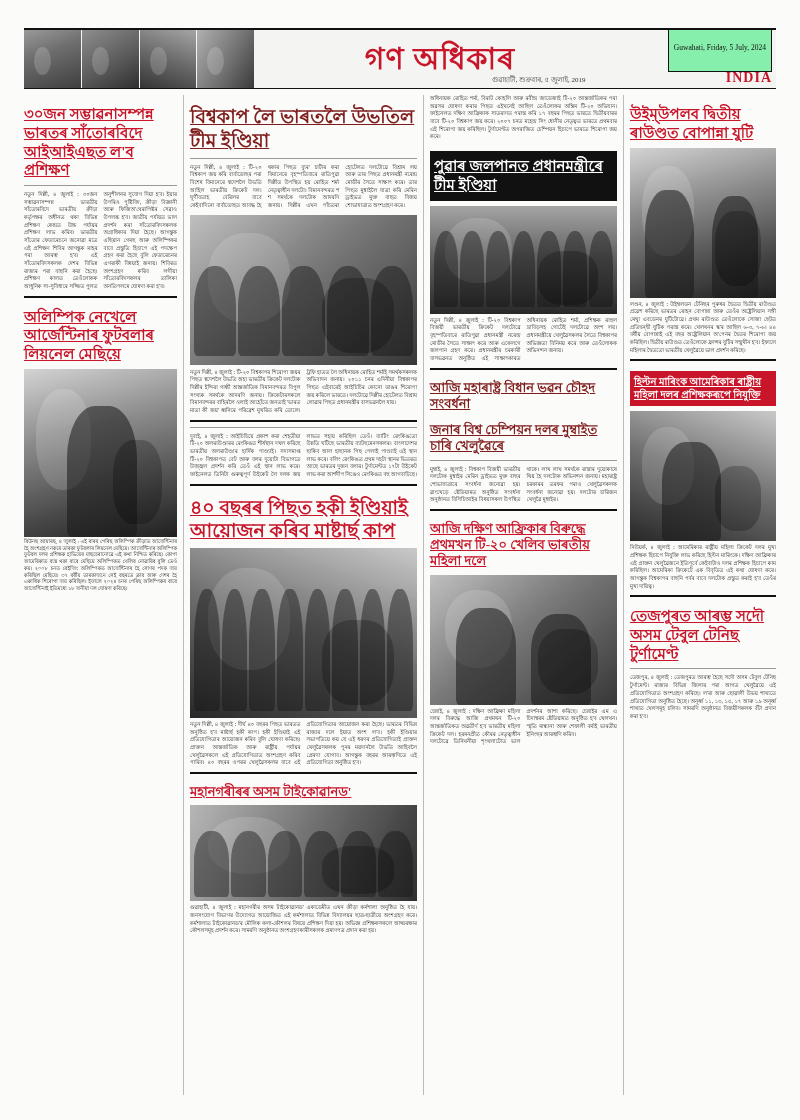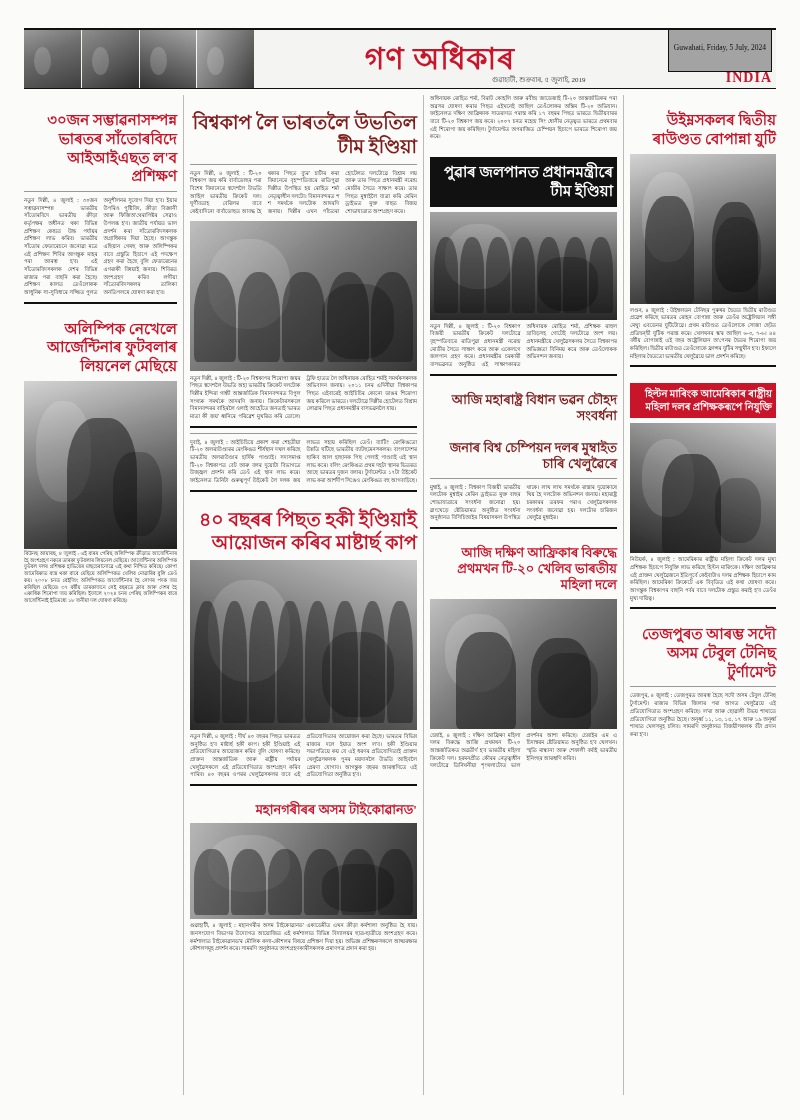--- a/index.html
+++ b/index.html
@@ -59,21 +59,21 @@
   .mast-right{
     flex:0 0 150px;position:relative;display:flex;flex-direction:column;
     align-items:center;justify-content:center;
   }
   .page-badge{
     position:absolute;top:6px;right:30px;
     font-size:22px;color:#c8152a;font-weight:bold;white-space:nowrap;
   }
   .edition-box{
     position:absolute;bottom:3px;right:4px;
-    border:1px solid #111;background:#a3a3a3;
+    border:1px solid #111;background:#86efac;
     font-size:7.5px;padding:19px 5px;
     white-space:nowrap;
   }
   .india-logo{
     position:absolute;bottom:2px;right:4px;
     font-size:14px;font-weight:bold;color:#c8152a;letter-spacing:1px;
   }
   .mast-datebar{
     position:absolute;left:238px;bottom:2px;font-size:7px;color:#333;
   }
@@ -86,24 +86,25 @@
   }
   .col{box-sizing:border-box;}
   .colA{width:160px;padding-right:6px;border-right:1px solid #bbb;}
   .colB{width:240px;padding:0 6px;border-right:1px solid #bbb;}
   .colC{width:200px;padding:0 6px;border-right:1px solid #bbb;}
   .colD{width:152px;padding-left:6px;}
 
   .hl{
     font-weight:bold;
     color:#c8152a;
-    text-align:right;
+    text-align:left;
     line-height:1.25;
     font-size:15px;
-    margin:16px 0 5px 0;
+    margin:10px 0 5px 0;
+    text-decoration:underline;
   }
   .hl.small{font-size:13px;}
   .hl.big{font-size:19px;}
   .hl.black{color:#7f1d1d;}
   .hl.banner{
     background:#111;color:#fff;padding:6px 4px;font-size:15px;
   }
   .hl.redbanner{
     background:#c8152a;color:#fff;padding:5px 4px;font-size:10px;
   }
@@ -307,21 +308,21 @@
         <div class="fig" style="left:54%;width:32%;height:70%"></div>
       </div>
       <div class="body two" style="margin-top:3px">
         <span>চেন্নাই, ৪ জুলাই :</span>
         <span>দক্ষিণ আফ্ৰিকা মহিলা দলৰ বিৰুদ্ধে আজি প্ৰথমখন টি-২০ আন্তৰ্জাতিকত অৱতীৰ্ণ হ'ব ভাৰতীয় মহিলা ক্ৰিকেট দল। হৰমনপ্ৰীত কৌৰৰ নেতৃত্বাধীন দলটোৱে তিনিখনীয়া শৃংখলাটোত ভাল প্ৰদৰ্শনৰ আশা কৰিছে। চেন্নাইৰ এম এ চিদাম্বৰম ষ্টেডিয়ামত অনুষ্ঠিত হ'ব খেলখন। স্মৃতি মান্ধানা আৰু শেফালী বৰ্মাই ভাৰতীয় ইনিংছৰ আৰম্ভণি কৰিব।</span>
       </div>
     </div>
 
     <div class="col colD">
 
-      <div class="hl">উইম্নসকলৰ দ্বিতীয় ৰাউণ্ডত বোপান্না যুটি</div>
+      <div class="hl">উইম্উপলব দ্বিতীয় ৰাউণ্ডত বোপান্না যুটি</div>
       <div class="photo ph1" style="height:150px">
         <div class="fig" style="left:10%;width:34%;height:72%"></div>
         <div class="fig" style="left:56%;width:32%;height:68%"></div>
       </div>
       <div class="body" style="margin-top:3px">
         <span>লণ্ডন, ৪ জুলাই :</span>
         <span>উইম্বলডন টেনিছৰ পুৰুষৰ দ্বৈতত দ্বিতীয় ৰাউণ্ডত প্ৰৱেশ কৰিছে ভাৰতৰ ৰোহন বোপান্না আৰু তেওঁৰ অষ্ট্ৰেলিয়ান সঙ্গী মেথ্যু এবডেনৰ যুটিটোৱে। প্ৰথম ৰাউণ্ডত তেওঁলোকে সোজা ছেটত প্ৰতিদ্বন্দ্বী যুটিক পৰাস্ত কৰে। খেলখনৰ স্ক'ৰ আছিল ৬-৩, ৭-৬। ৪৪ বৰ্ষীয় বোপান্নাই এই বছৰ অষ্ট্ৰেলিয়ান অ'পেনৰ দ্বৈতৰ শিৰোপা জয় কৰিছিল। দ্বিতীয় ৰাউণ্ডত তেওঁলোকে ফ্ৰান্সৰ যুটিৰ সন্মুখীন হ'ব। ইফালে মহিলাৰ দ্বৈততো ভাৰতীয় খেলুৱৈয়ে ভাল প্ৰদৰ্শন কৰিছে।</span>
       </div>
 
       <div class="rule thick"></div>

